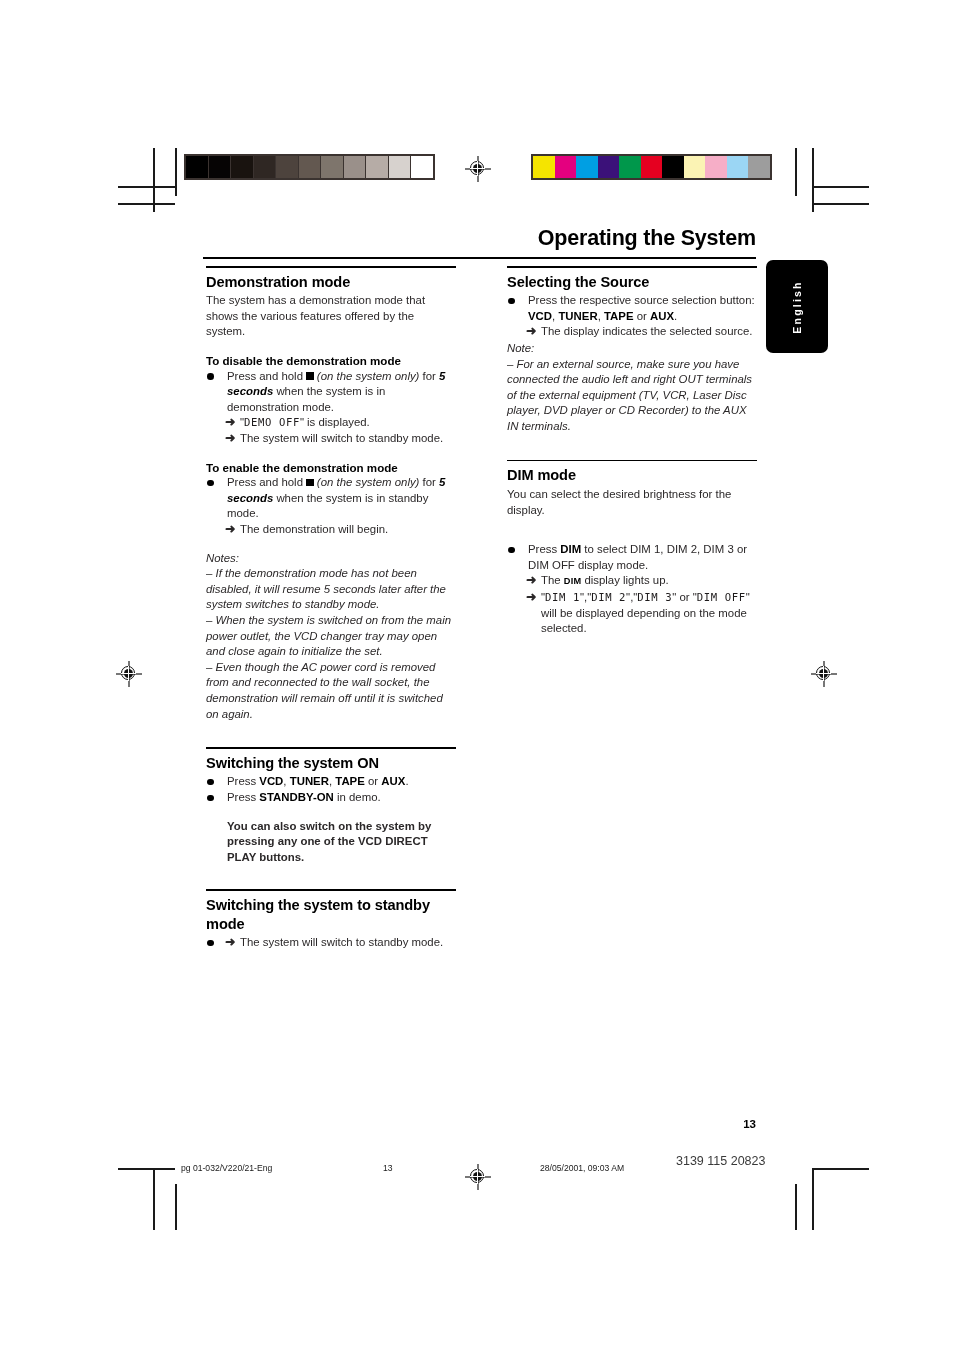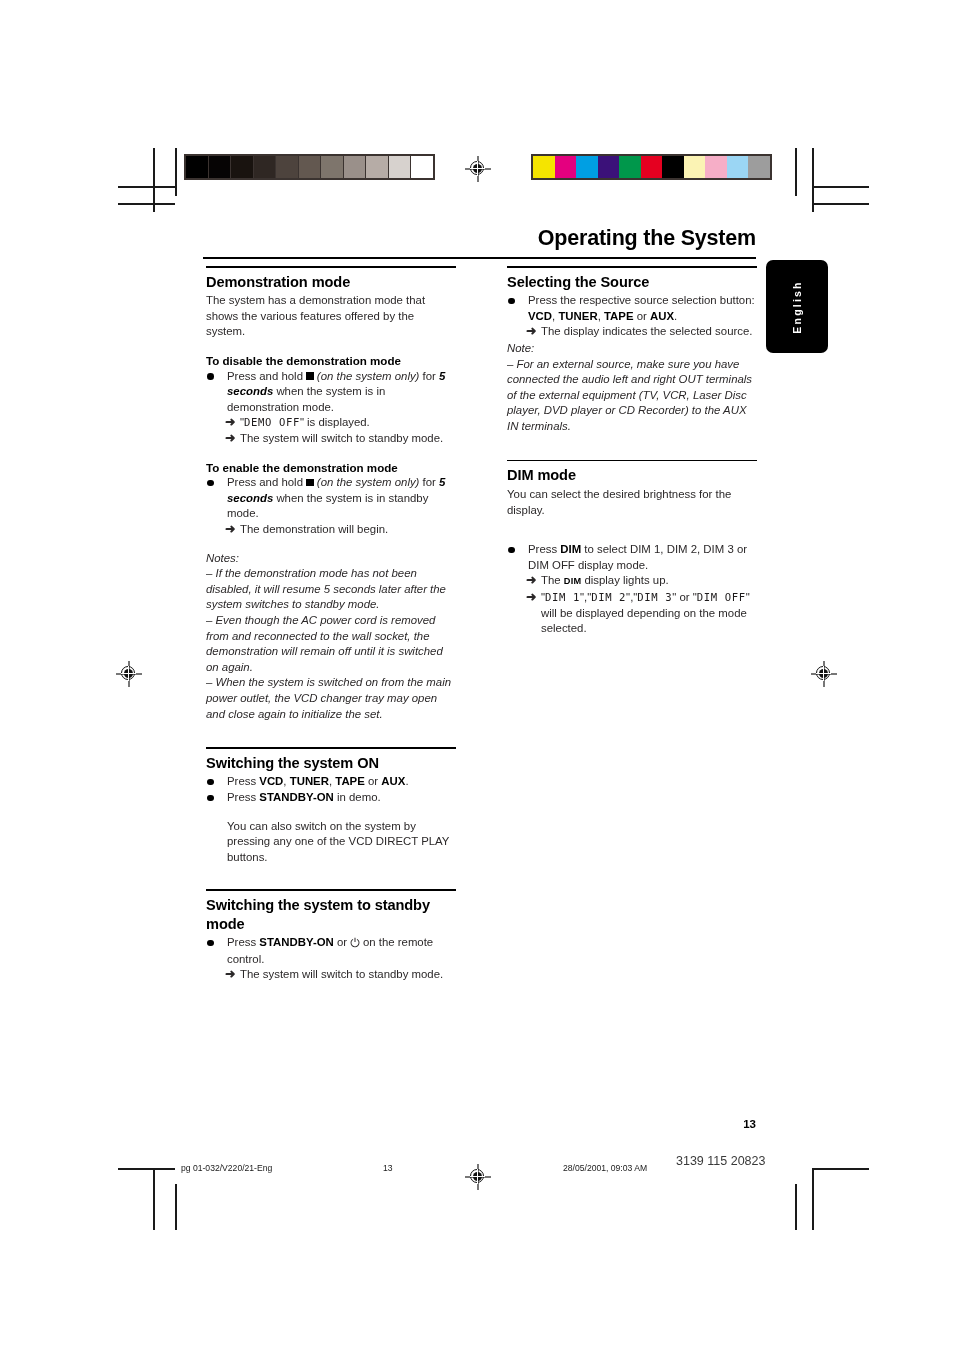--- a/index.html
+++ b/index.html
@@ -190,21 +190,21 @@
   }
   .foot-text {
     position: absolute;
     font-family: "Liberation Sans", sans-serif;
     font-size: 8.6px;
     color: #1a1a1a;
     white-space: nowrap;
   }
   .foot-file { left: 181px; top: 1163px; }
   .foot-page { left: 383px; top: 1163px; }
-  .foot-date { left: 563px; top: 1163px; }
+  .foot-date { left: 540px; top: 1163px; }
   .partno {
     position: absolute;
     left: 676px; top: 1154px;
     font-size: 12.5px;
     color: #3a3a3a;
     white-space: nowrap;
   }
 </style>
 </head>
 <body>
@@ -315,54 +315,49 @@
         <i>(on the system only)</i>
         <span>for</span>
         <b><i>5 seconds</i></b>
         <span>when the system is in standby mode.</span></p>
       <p class="arrowline"><span class="arr">➜</span><span>The demonstration will begin.</span></p>
     </div>
 
     <div class="notes" style="margin-top:13px;">
       <p>Notes:</p>
       <p>–  If the demonstration mode has not been disabled, it will resume 5 seconds later after the system switches to standby mode.</p>
+      <p>–  When the system is switched on from the main power outlet, the VCD changer tray may open and close again to initialize the set.</p>
       <p>–  Even though the AC power cord is removed from and reconnected to the wall socket, the demonstration will remain off until it is switched on again.</p>
-      <p>–  When the system is switched on from the main power outlet, the VCD changer tray may open and close again to initialize the set.</p>
     </div>
 
     <div class="sec-rule" style="margin-top:25px;"></div>
     <h2 class="sec-title">Switching the system ON</h2>
     <div class="bulleted">
       <span class="bullet"></span>
       <p><span>Press</span>
         <b>VCD</b>,
         <b>TUNER</b>,
         <b>TAPE</b>
         <span>or</span>
         <b>AUX</b>.</p>
     </div>
     <div class="bulleted">
       <span class="bullet"></span>
       <p><span>Press</span>
         <b>STANDBY-ON</b>
         <span>in demo.</span></p>
     </div>
-    <div class="bulleted" style="margin-top:13px;">
+    <div class="bulleted" style="margin-top:13px;font-weight:bold;">
       <p>You can also switch on the system by pressing any one of the VCD DIRECT PLAY buttons.</p>
     </div>
 
     <div class="sec-rule" style="margin-top:24px;"></div>
     <h2 class="sec-title">Switching the system to standby mode</h2>
     <div class="bulleted">
       <span class="bullet"></span>
-      <p><span>Press</span>
-        <b>STANDBY-ON</b>
-        <span>or</span>
-        <span class="pwr">⏻</span>
-        <span>on the remote control.</span></p>
       <p class="arrowline"><span class="arr">➜</span><span>The system will switch to standby mode.</span></p>
     </div>
   </div>
 
   <div class="col col-right">
 
     <div class="sec-rule"></div>
     <h2 class="sec-title">Selecting the Source</h2>
     <div class="bulleted">
       <span class="bullet"></span>

